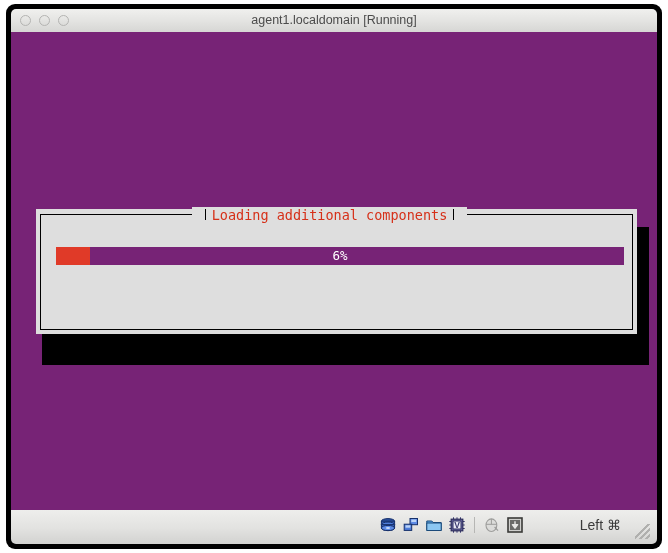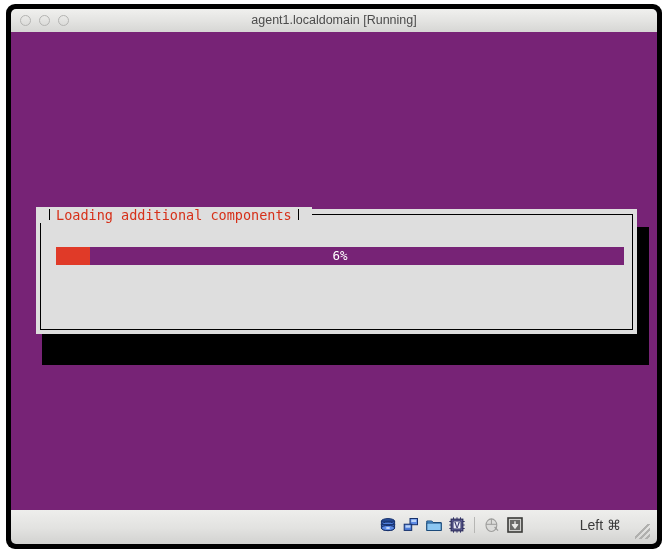--- a/index.html
+++ b/index.html
@@ -105,20 +105,21 @@
     box-sizing: border-box;
   }
   
   #dialog-title-wrap {
     position: absolute;
     left: 0;
     top: -3px;
     width: 587px;
     height: 17px;
     display: flex;
+    justify-content: center;
     align-items: center;
     pointer-events: none;
   }
   #dialog-title-plate {
     background: #dedede;
     padding: 0 7px;
     height: 16px;
     line-height: 16px;
     display: flex;
     align-items: center;

